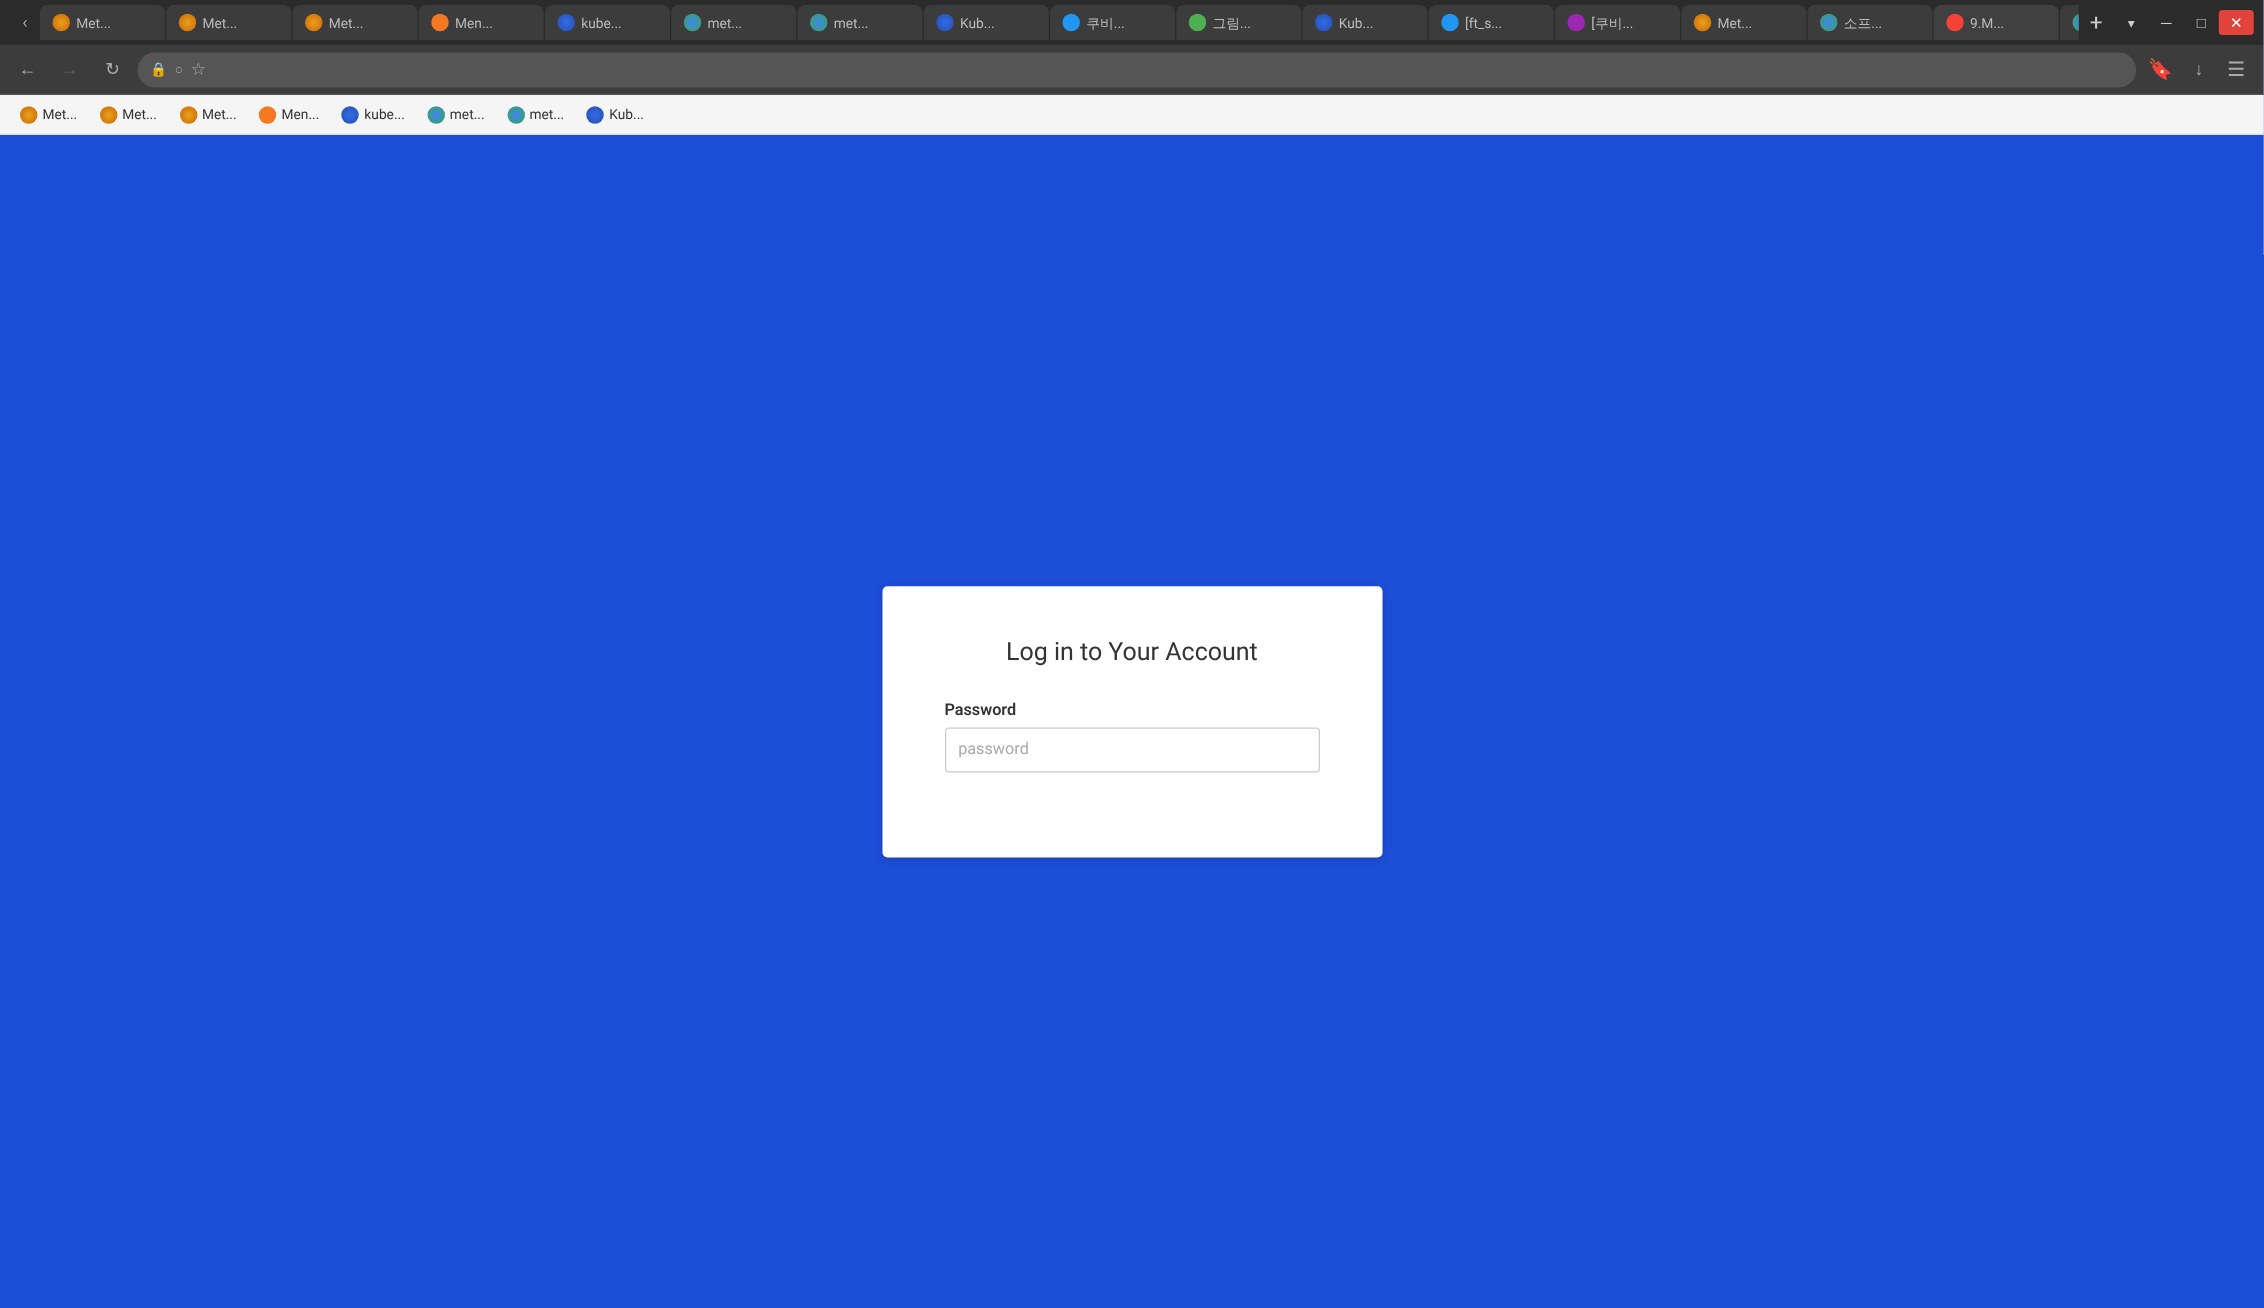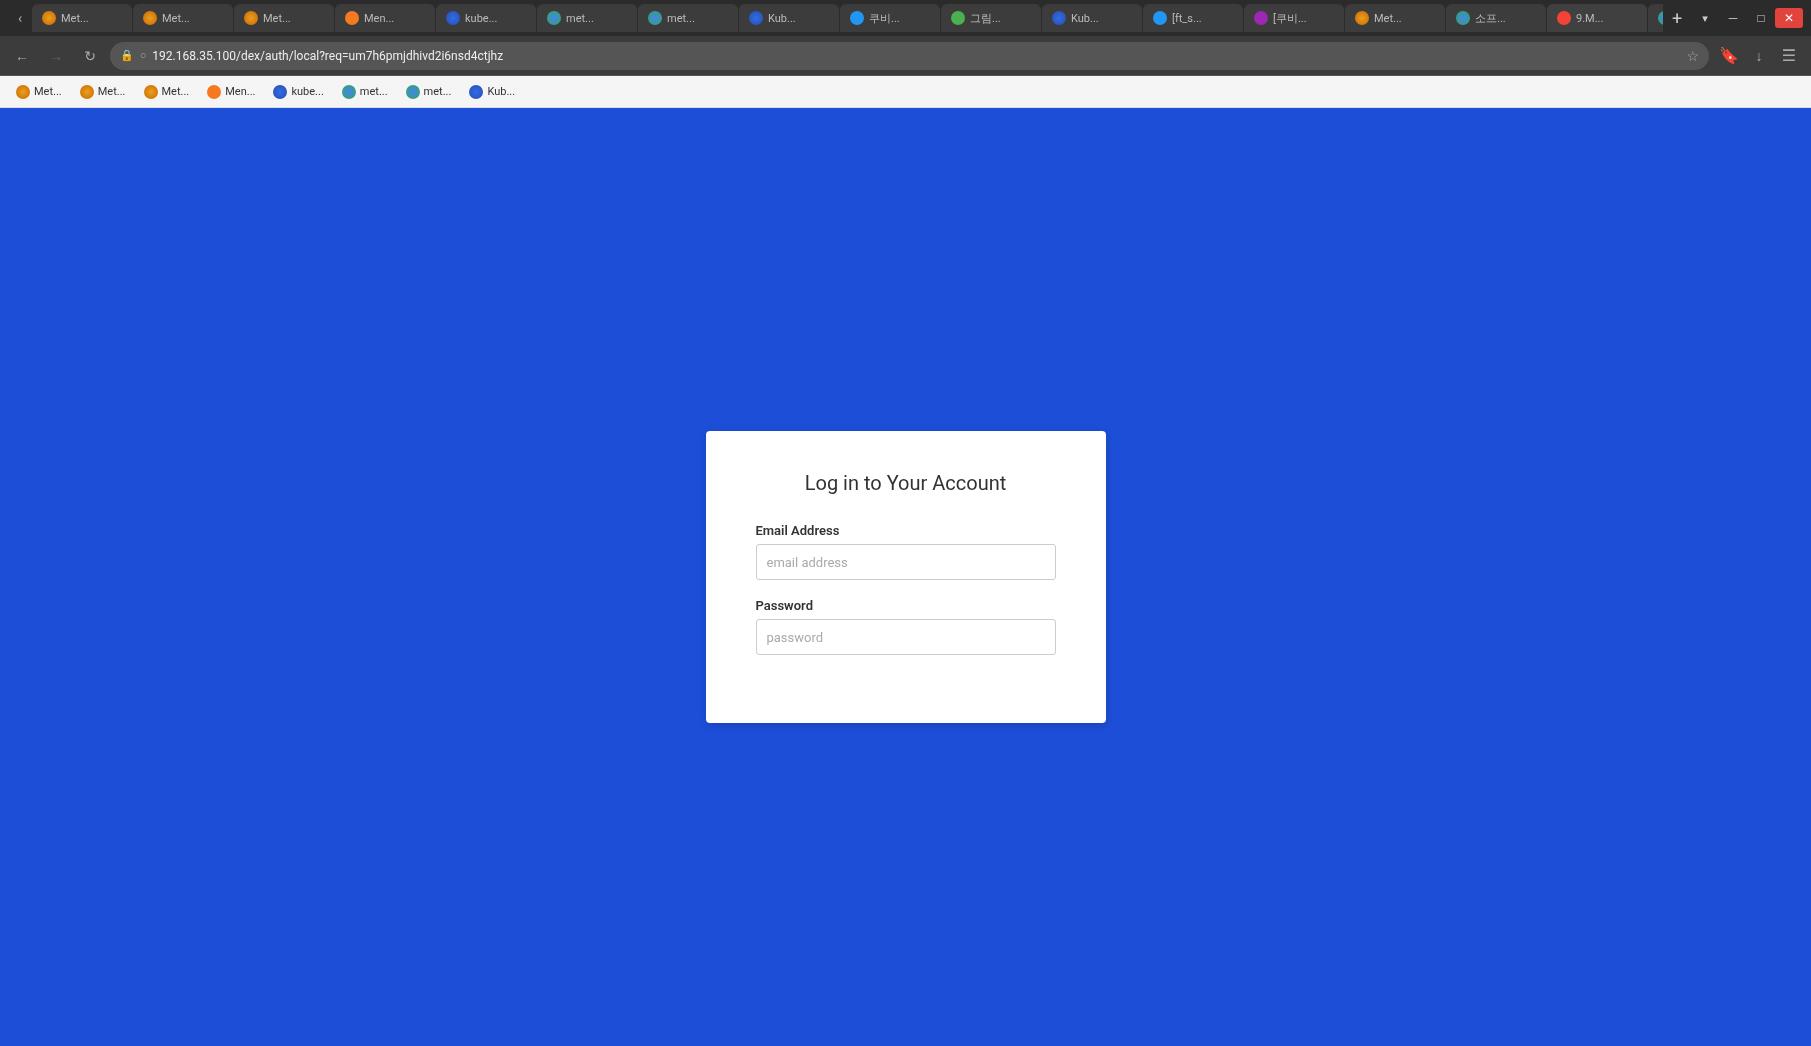--- a/index.html
+++ b/index.html
@@ -349,21 +349,20 @@
   </div>
 
   <div class="nav-bar">
     <div class="nav-btn">←</div>
     <div class="nav-btn disabled">→</div>
     <div class="nav-btn">↻</div>
 
     <div class="address-bar-container">
       <span style="color:#aaa;font-size:11px;">🔒</span>
       <span style="color:#aaa;font-size:11px;">○</span>
-      <input type="text" class="address-bar" value="192.168.35.100/dex/auth/local?req=um7h6pmjdhivd2i6nsd4ctjhz" style="">
       <span style="color:#aaa;font-size:14px;">☆</span>
     </div>
 
     <div class="nav-right-btns">
       <div class="nav-btn" style="color:#aaa;font-size:16px;">🔖</div>
       <div class="nav-btn" style="color:#aaa;font-size:14px;">↓</div>
       <div class="nav-btn" style="color:#aaa;font-size:16px;">☰</div>
     </div>
   </div>
 
@@ -404,24 +403,20 @@
 </div>
 
 <div class="page-content">
 
 
   <div class="main-area">
 
     <div class="login-card">
       <h1 class="login-title">Log in to Your Account</h1>
 
-      <div class="form-group">
-        <label class="form-label">Email Address</label>
-        <input type="email" class="form-input" placeholder="email address" style="">
-      </div>
 
       <div class="form-group">
         <label class="form-label">Password</label>
         <input type="password" class="form-input" placeholder="password" style="">
       </div>
 
     </div>
   </div>
 </div>
 

